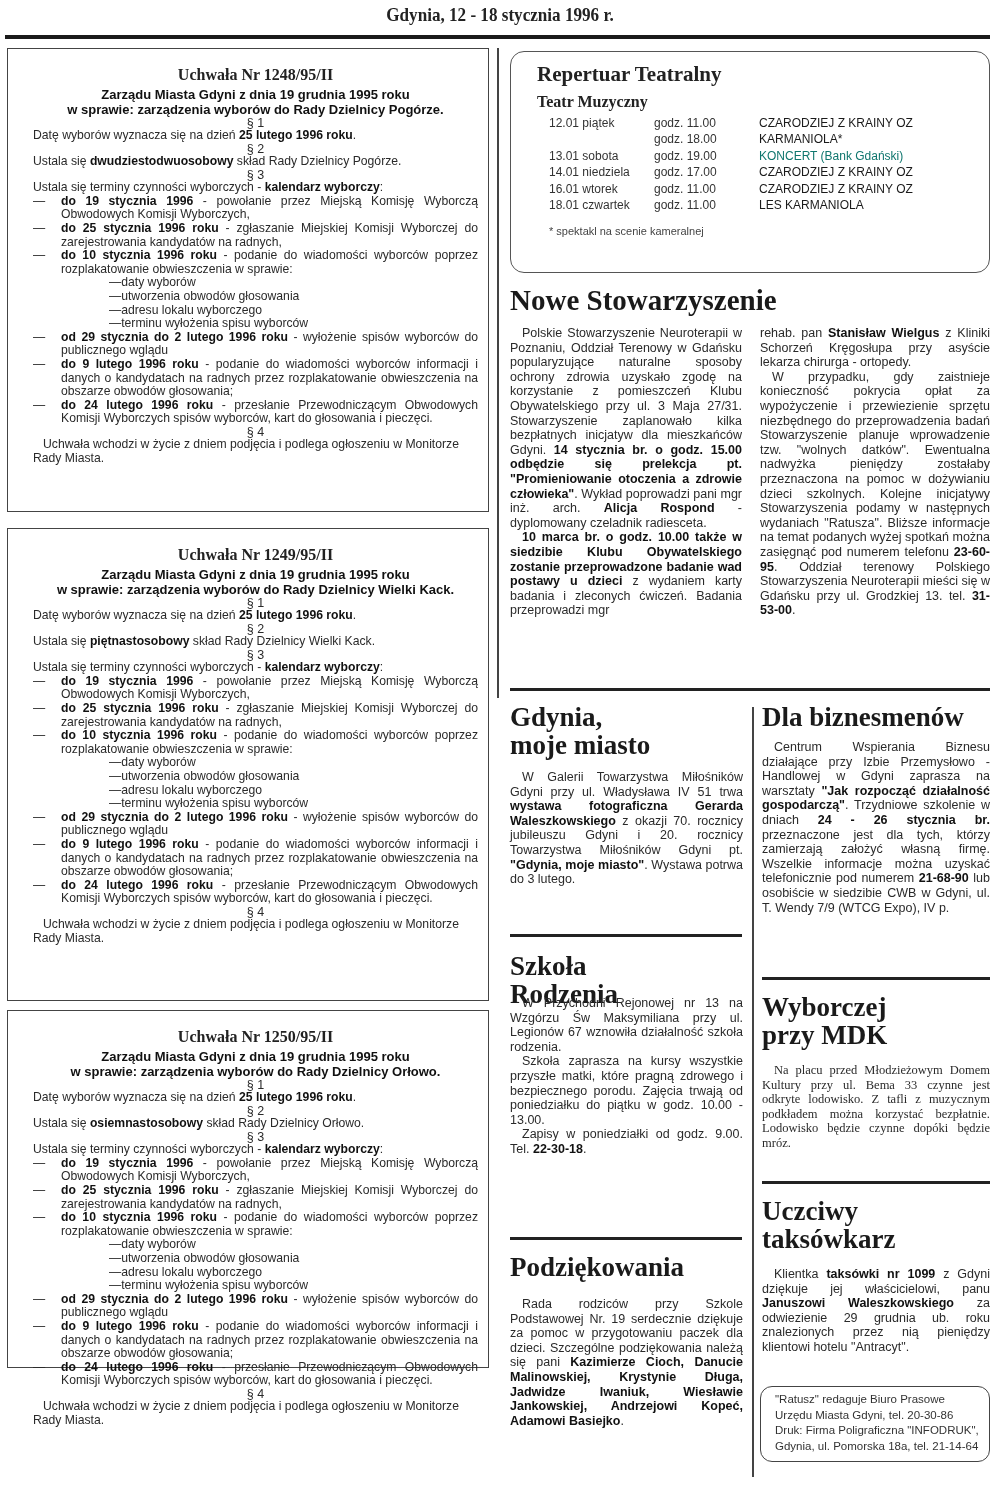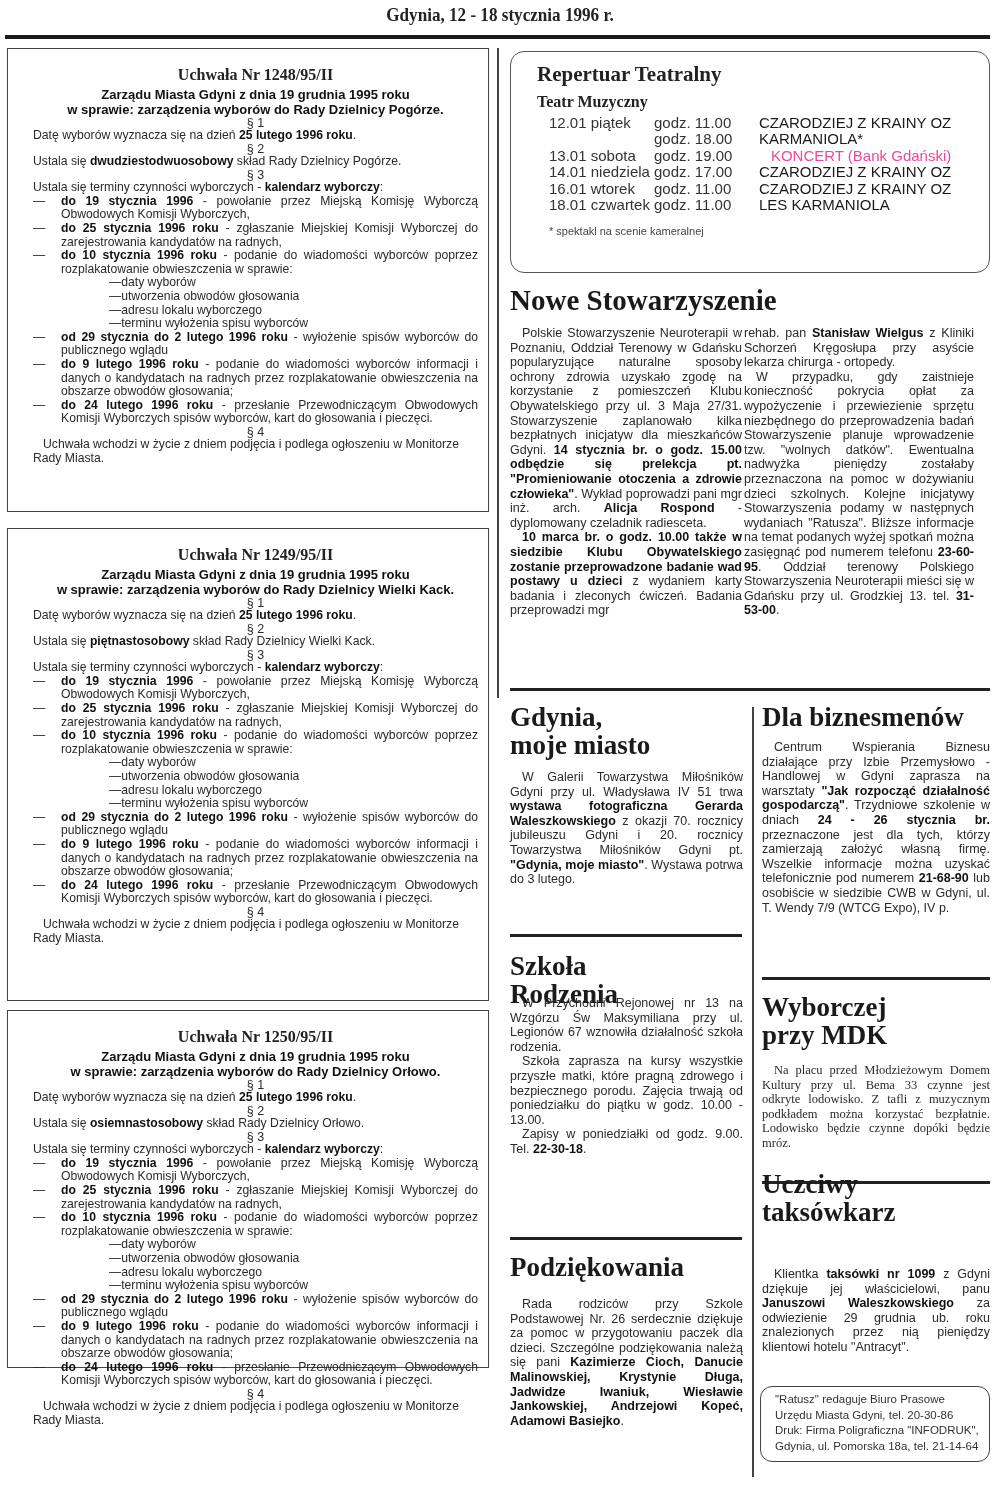--- a/index.html
+++ b/index.html
@@ -15,21 +15,21 @@
   .uchwala .par { text-align:center; font-size:12.5px; line-height:12.5px; }
   .uchwala b { color:#111; }
   .item { padding-left:28px; text-indent:-28px; text-align:justify; }
   .item .dash { display:inline-block; width:28px; text-indent:0; }
   .sub { padding-left:76px; }
   .indent { text-indent:10px; }
   #repertuar { position:absolute; left:510px; top:51px; width:480px; height:222px; border:1.3px solid #555;
                border-radius:14px; box-sizing:border-box; padding:8px 0 0 26px; }
   #repertuar .r-title { font-family:"Liberation Serif", serif; font-weight:bold; font-size:21px; color:#222; margin-top:2px; }
   #repertuar .r-sub { font-family:"Liberation Serif", serif; font-weight:bold; font-size:16px; color:#222; margin:6px 0 4px; }
-  #repertuar table { border-collapse:collapse; font-size:15px; margin-left:12px; color:#333; }
+  #repertuar table { border-collapse:collapse; font-size:12px; margin-left:12px; color:#333; }
   #repertuar td { padding:0; line-height:16.4px; }
   #repertuar td.c1 { width:105px; } #repertuar td.c2 { width:105px; }
   #repertuar .note { font-size:11px; margin:12px 0 0 12px; color:#444; }
   .vrule { position:absolute; background:#444; }
   .hrule { position:absolute; height:2.5px; background:#222; }
   .head { position:absolute; font-family:"Liberation Serif", serif; font-weight:bold; color:#1a1a1a; line-height:1.05; }
   .col { position:absolute; font-size:12.5px; line-height:14.6px; text-align:justify; color:#2a2a2a; }
   .col p { margin:0; text-indent:12px; }
   .col b { color:#111; }
   #footer-box { position:absolute; left:760px; top:1386px; width:230px; height:76px; border:1.2px solid #444;
@@ -130,21 +130,21 @@
           <td class="c3" style="color: rgb(26, 26, 26);">CZARODZIEJ Z KRAINY OZ</td>
         </tr>
         <tr>
           <td class="c1"></td>
           <td class="c2">godz. 18.00</td>
           <td class="c3" style="color: rgb(26, 26, 26);">KARMANIOLA*</td>
         </tr>
         <tr>
           <td class="c1">13.01 sobota</td>
           <td class="c2">godz. 19.00</td>
-          <td class="c3" style="color: #ec4899; text-align: right;">KONCERT (Bank Gdański)</td>
+          <td class="c3" style="color: #0f766e;">KONCERT (Bank Gdański)</td>
         </tr>
         <tr>
           <td class="c1">14.01 niedziela</td>
           <td class="c2">godz. 17.00</td>
           <td class="c3" style="color: rgb(26, 26, 26);">CZARODZIEJ Z KRAINY OZ</td>
         </tr>
         <tr>
           <td class="c1">16.01 wtorek</td>
           <td class="c2">godz. 11.00</td>
           <td class="c3" style="color: rgb(26, 26, 26);">CZARODZIEJ Z KRAINY OZ</td>
@@ -159,21 +159,21 @@
   <div class="note">* spektakl na scenie kameralnej</div>
 </div>
 
 <div class="vrule" style="left:497px;top:48px;width:1.5px;height:650px;"></div>
 
 <div class="head" style="left:510px;top:285px;font-size:29px;">Nowe Stowarzyszenie</div>
 <div class="col" style="left:510px;top:326px;width:232px;">
   <p><span>Polskie Stowarzyszenie Neuroterapii w Poznaniu, Oddział Terenowy w Gdańsku popularyzujące naturalne sposoby ochrony zdrowia uzyskało zgodę na korzystanie z pomieszczeń Klubu Obywatelskiego przy ul. 3 Maja 27/31. Stowarzyszenie zaplanowało kilka bezpłatnych inicjatyw dla mieszkańców Gdyni. </span><b>14 stycznia br. o godz. 15.00 odbędzie się prelekcja pt. "Promieniowanie otoczenia a zdrowie człowieka"</b><span>. Wykład poprowadzi pani mgr inż. arch. </span><b>Alicja Rospond</b><span> - dyplomowany czeladnik radiesceta.</span></p>
   <p><b>10 marca br. o godz. 10.00 także w siedzibie Klubu Obywatelskiego zostanie przeprowadzone badanie wad postawy u dzieci</b><span> z wydaniem karty badania i zleconych ćwiczeń. Badania przeprowadzi mgr</span></p>
 </div>
-<div class="col" style="left:744px;top:326px;width:230px;">
+<div class="col" style="left:760px;top:326px;width:230px;">
   <p style="text-indent:0"><span>rehab. pan </span><b>Stanisław Wielgus</b><span> z Kliniki Schorzeń Kręgosłupa przy asyście lekarza chirurga - ortopedy.</span></p>
   <p><span>W przypadku, gdy zaistnieje konieczność pokrycia opłat za wypożyczenie i przewiezienie sprzętu niezbędnego do przeprowadzenia badań Stowarzyszenie planuje wprowadzenie tzw. "wolnych datków". Ewentualna nadwyżka pieniędzy zostałaby przeznaczona na pomoc w dożywianiu dzieci szkolnych. Kolejne inicjatywy Stowarzyszenia podamy w następnych wydaniach "Ratusza". Bliższe informacje na temat podanych wyżej spotkań można zasięgnąć pod numerem telefonu </span><b>23-60-95</b><span>. Oddział terenowy Polskiego Stowarzyszenia Neuroterapii mieści się w Gdańsku przy ul. Grodzkiej 13. tel. </span><b>31-53-00</b><span>.</span></p>
 </div>
 
 <div class="hrule" style="left:510px;top:688px;width:480px;"></div>
 <div class="vrule" style="left:752px;top:707px;width:1.5px;height:770px;"></div>
 
 <div class="head" style="left:510px;top:703px;font-size:27px;">
   <div>Gdynia,</div>
     <div>moje miasto</div>
@@ -191,41 +191,41 @@
 <div class="col" style="left:510px;top:996px;width:233px;">
   <p>W Przychodni Rejonowej nr 13 na Wzgórzu Św Maksymiliana przy ul. Legionów 67 wznowiła działalność szkoła rodzenia.</p>
   <p>Szkoła zaprasza na kursy wszystkie przyszłe matki, które pragną zdrowego i bezpiecznego porodu. Zajęcia trwają od poniedziałku do piątku w godz. 10.00 - 13.00.</p>
   <p><span>Zapisy w poniedziałki od godz. 9.00. Tel. </span><b>22-30-18</b><span>.</span></p>
 </div>
 
 <div class="hrule" style="left:510px;top:1237px;width:232px;"></div>
 
 <div class="head" style="left:510px;top:1253px;font-size:27px;">Podziękowania</div>
 <div class="col" style="left:510px;top:1297px;width:233px;">
-  <p><span>Rada rodziców przy Szkole Podstawowej Nr. 26 serdecznie dziękuje za pomoc w przygotowaniu paczek dla dzieci. Szczególne podziękowania należą się pani </span><b>Kazimierze Cioch, Danucie Malinowskiej, Krystynie Długa, Jadwidze Iwaniuk, Wiesławie Jankowskiej, Andrzejowi Kopeć, Adamowi Basiejko</b><span>.</span></p>
+  <p><span>Rada rodziców przy Szkole Podstawowej Nr. 19 serdecznie dziękuje za pomoc w przygotowaniu paczek dla dzieci. Szczególne podziękowania należą się pani </span><b>Kazimierze Cioch, Danucie Malinowskiej, Krystynie Długa, Jadwidze Iwaniuk, Wiesławie Jankowskiej, Andrzejowi Kopeć, Adamowi Basiejko</b><span>.</span></p>
 </div>
 
 <div class="head" style="left:762px;top:703px;font-size:27px;">Dla biznesmenów</div>
 <div class="col" style="left:762px;top:740px;width:228px;">
   <p><span>Centrum Wspierania Biznesu działające przy Izbie Przemysłowo - Handlowej w Gdyni zaprasza na warsztaty </span><b>"Jak rozpocząć działalność gospodarczą"</b><span>. Trzydniowe szkolenie w dniach </span><b>24 - 26 stycznia br.</b><span> przeznaczone jest dla tych, którzy zamierzają założyć własną firmę. Wszelkie informacje można uzyskać telefonicznie pod numerem </span><b>21-68-90</b><span> lub osobiście w siedzibie CWB w Gdyni, ul. T. Wendy 7/9 (WTCG Expo), IV p.</span></p>
 </div>
 
 <div class="hrule" style="left:762px;top:977px;width:228px;"></div>
 
 <div class="head" style="left:762px;top:993px;font-size:27px;">
   <div>Wyborczej</div>
     <div>przy MDK</div>
 </div>
 <div class="col" style="left:762px;top:1063px;width:228px;font-family:Liberation Serif, serif;">
   <p>Na placu przed Młodzieżowym Domem Kultury przy ul. Bema 33 czynne jest odkryte lodowisko. Z tafli z muzycznym podkładem można korzystać bezpłatnie. Lodowisko będzie czynne dopóki będzie mróz.</p>
 </div>
 
 <div class="hrule" style="left:762px;top:1181px;width:228px;"></div>
 
-<div class="head" style="left:762px;top:1170px;font-size:27px;">
+<div class="head" style="left:762px;top:1197px;font-size:27px;">
   <div>Uczciwy</div>
     <div>taksówkarz</div>
 </div>
 <div class="col" style="left:762px;top:1267px;width:228px;">
   <p><span>Klientka </span><b>taksówki nr 1099</b><span> z Gdyni dziękuje jej właścicielowi, panu </span><b>Januszowi Waleszkowskiego</b><span> za odwiezienie 29 grudnia ub. roku znalezionych przez nią pieniędzy klientowi hotelu "Antracyt".</span></p>
 </div>
 
 <div id="footer-box">
   <div>"Ratusz" redaguje Biuro Prasowe</div>
   <div>Urzędu Miasta Gdyni, tel. 20-30-86</div>

